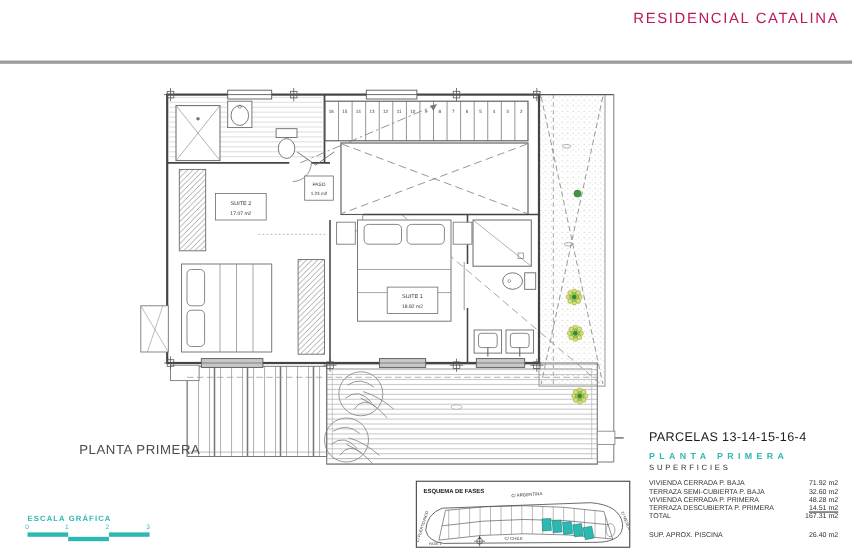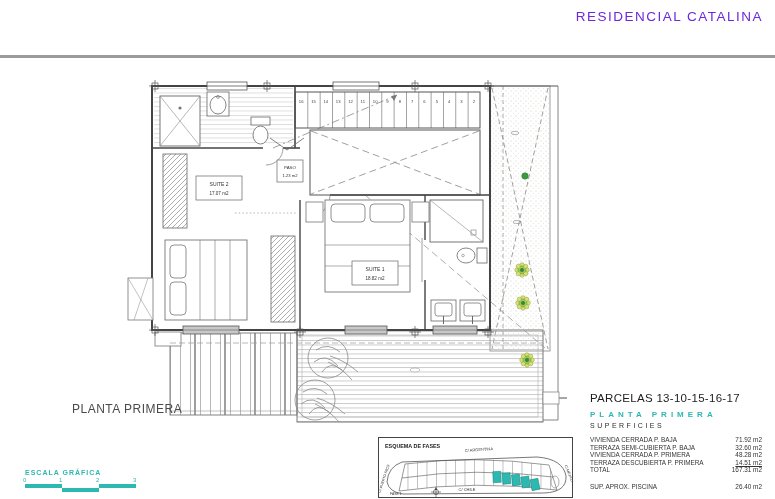--- a/index.html
+++ b/index.html
@@ -1,19 +1,19 @@
 <!DOCTYPE html>
 <html><head>
 <meta charset="utf-8">
 <style>
   html,body{margin:0;padding:0;background:#fff;}
   .page{position:relative;width:775px;height:499px;background:#ffffff;overflow:hidden;
         font-family:"Liberation Sans",sans-serif;color:#333;}
   .hdr-title{position:absolute;top:9px;right:12px;font-size:13.5px;letter-spacing:1.5px;
-             color:#6d28d9;font-weight:400;}
+             color:#be185d;font-weight:400;}
   .divider{position:absolute;top:55px;left:0;width:775px;height:3px;background:#9b9b9b;}
   .plan-caption{position:absolute;top:402px;left:72px;font-size:12px;letter-spacing:.5px;color:#4a4a4a;}
   .plan-wrap{position:absolute;top:70px;left:115px;width:470px;height:375px;}
   
   .scale{position:absolute;top:469px;left:25px;width:130px;}
   .scale .lbl{font-size:7px;letter-spacing:1px;color:#2eb8b2;font-weight:bold;}
   .scale .ticks{position:relative;height:7px;margin-top:1px;}
   .scale .ticks span{position:absolute;font-size:6px;color:#2eb8b2;}
   .scale .bar{position:relative;width:112px;height:9px;}
   .scale .seg{position:absolute;height:4px;background:#2eb8b2;}
@@ -336,21 +336,21 @@
       <g transform="translate(57,54)" stroke="#444" stroke-width="0.6" fill="none">
         <circle r="2.6"></circle>
         <line x1="0" y1="-5" x2="0" y2="5"></line>
         <line x1="-5" y1="0" x2="5" y2="0"></line>
         <polygon points="0,-5 -1.4,-2 1.4,-2" fill="#444" stroke="none"></polygon>
       </g>
     </svg>
   </div>
 
   <div class="parcels">
-    <div class="title">PARCELAS 13-10-15-16-17</div>
+    <div class="title">PARCELAS 13-14-15-16-4</div>
     <div class="subtitle">PLANTA PRIMERA</div>
     <div class="section">SUPERFICIES</div>
     <div class="rows">
       <div class="row">
         <span class="lab">VIVIENDA CERRADA P. BAJA</span>
         <span class="val">71.92 m2</span>
       </div>
       <div class="row">
         <span class="lab">TERRAZA SEMI-CUBIERTA P. BAJA</span>
         <span class="val">32.60 m2</span>

